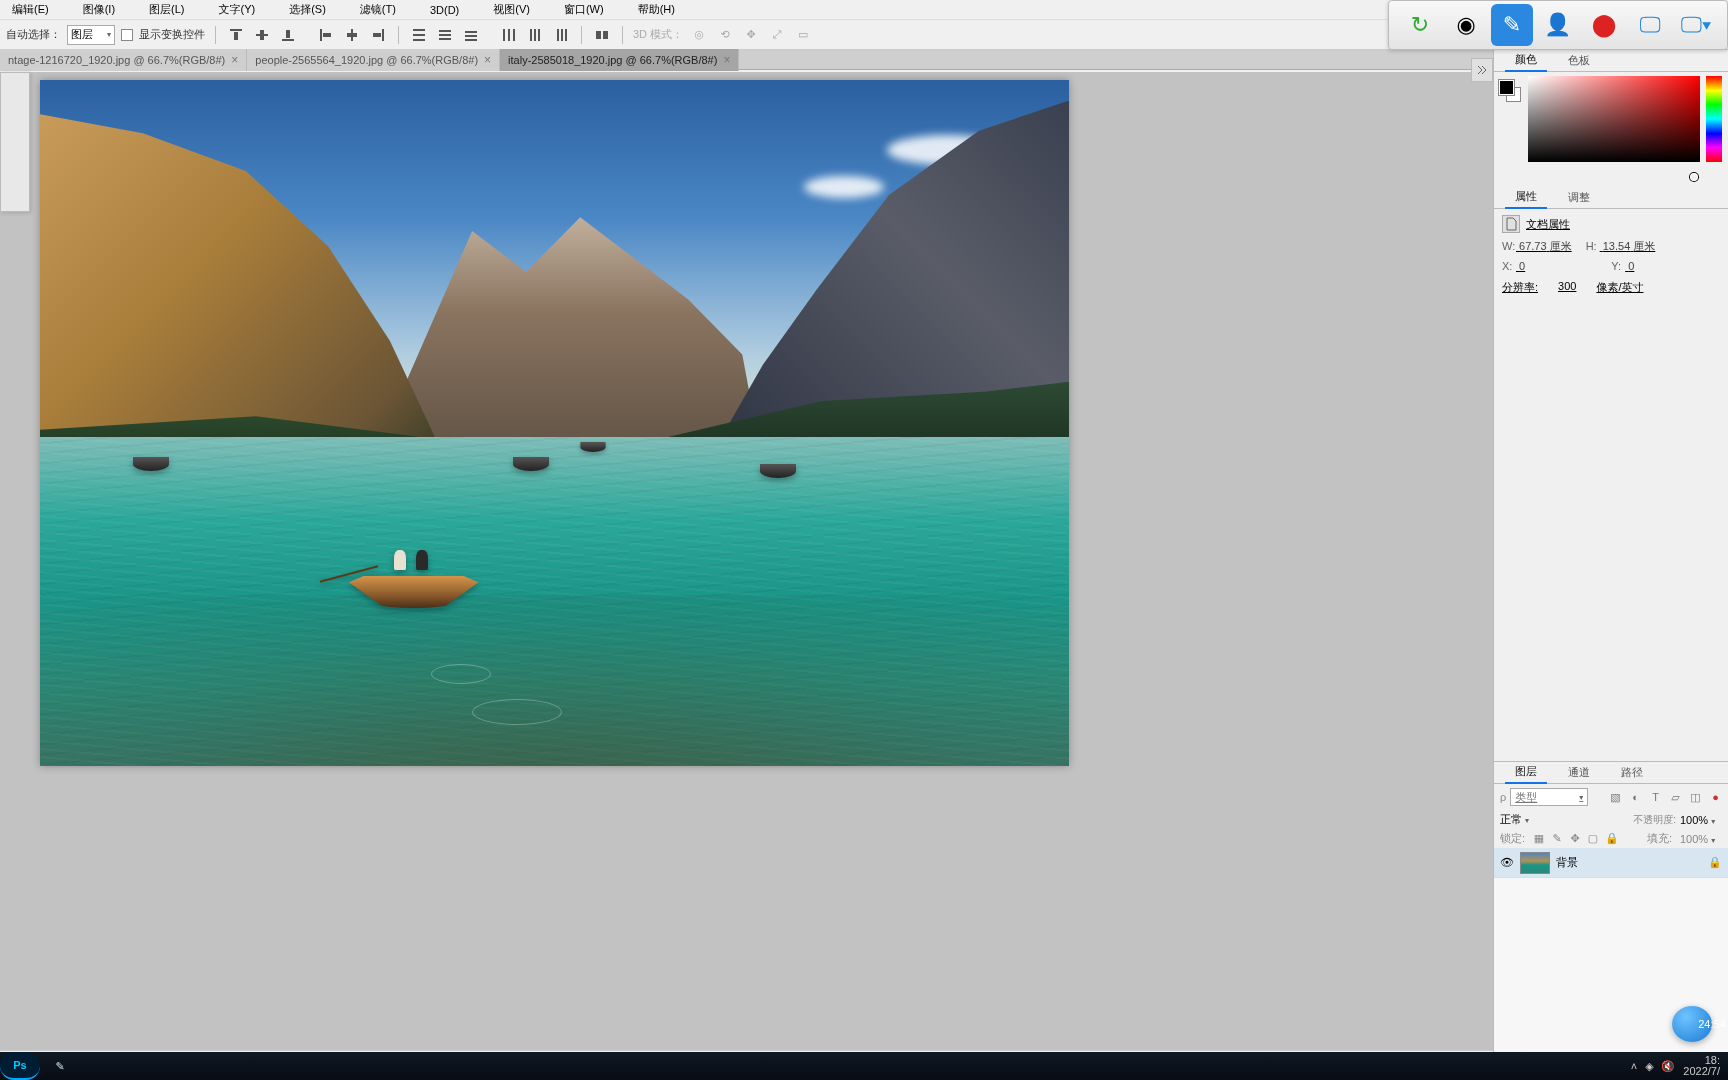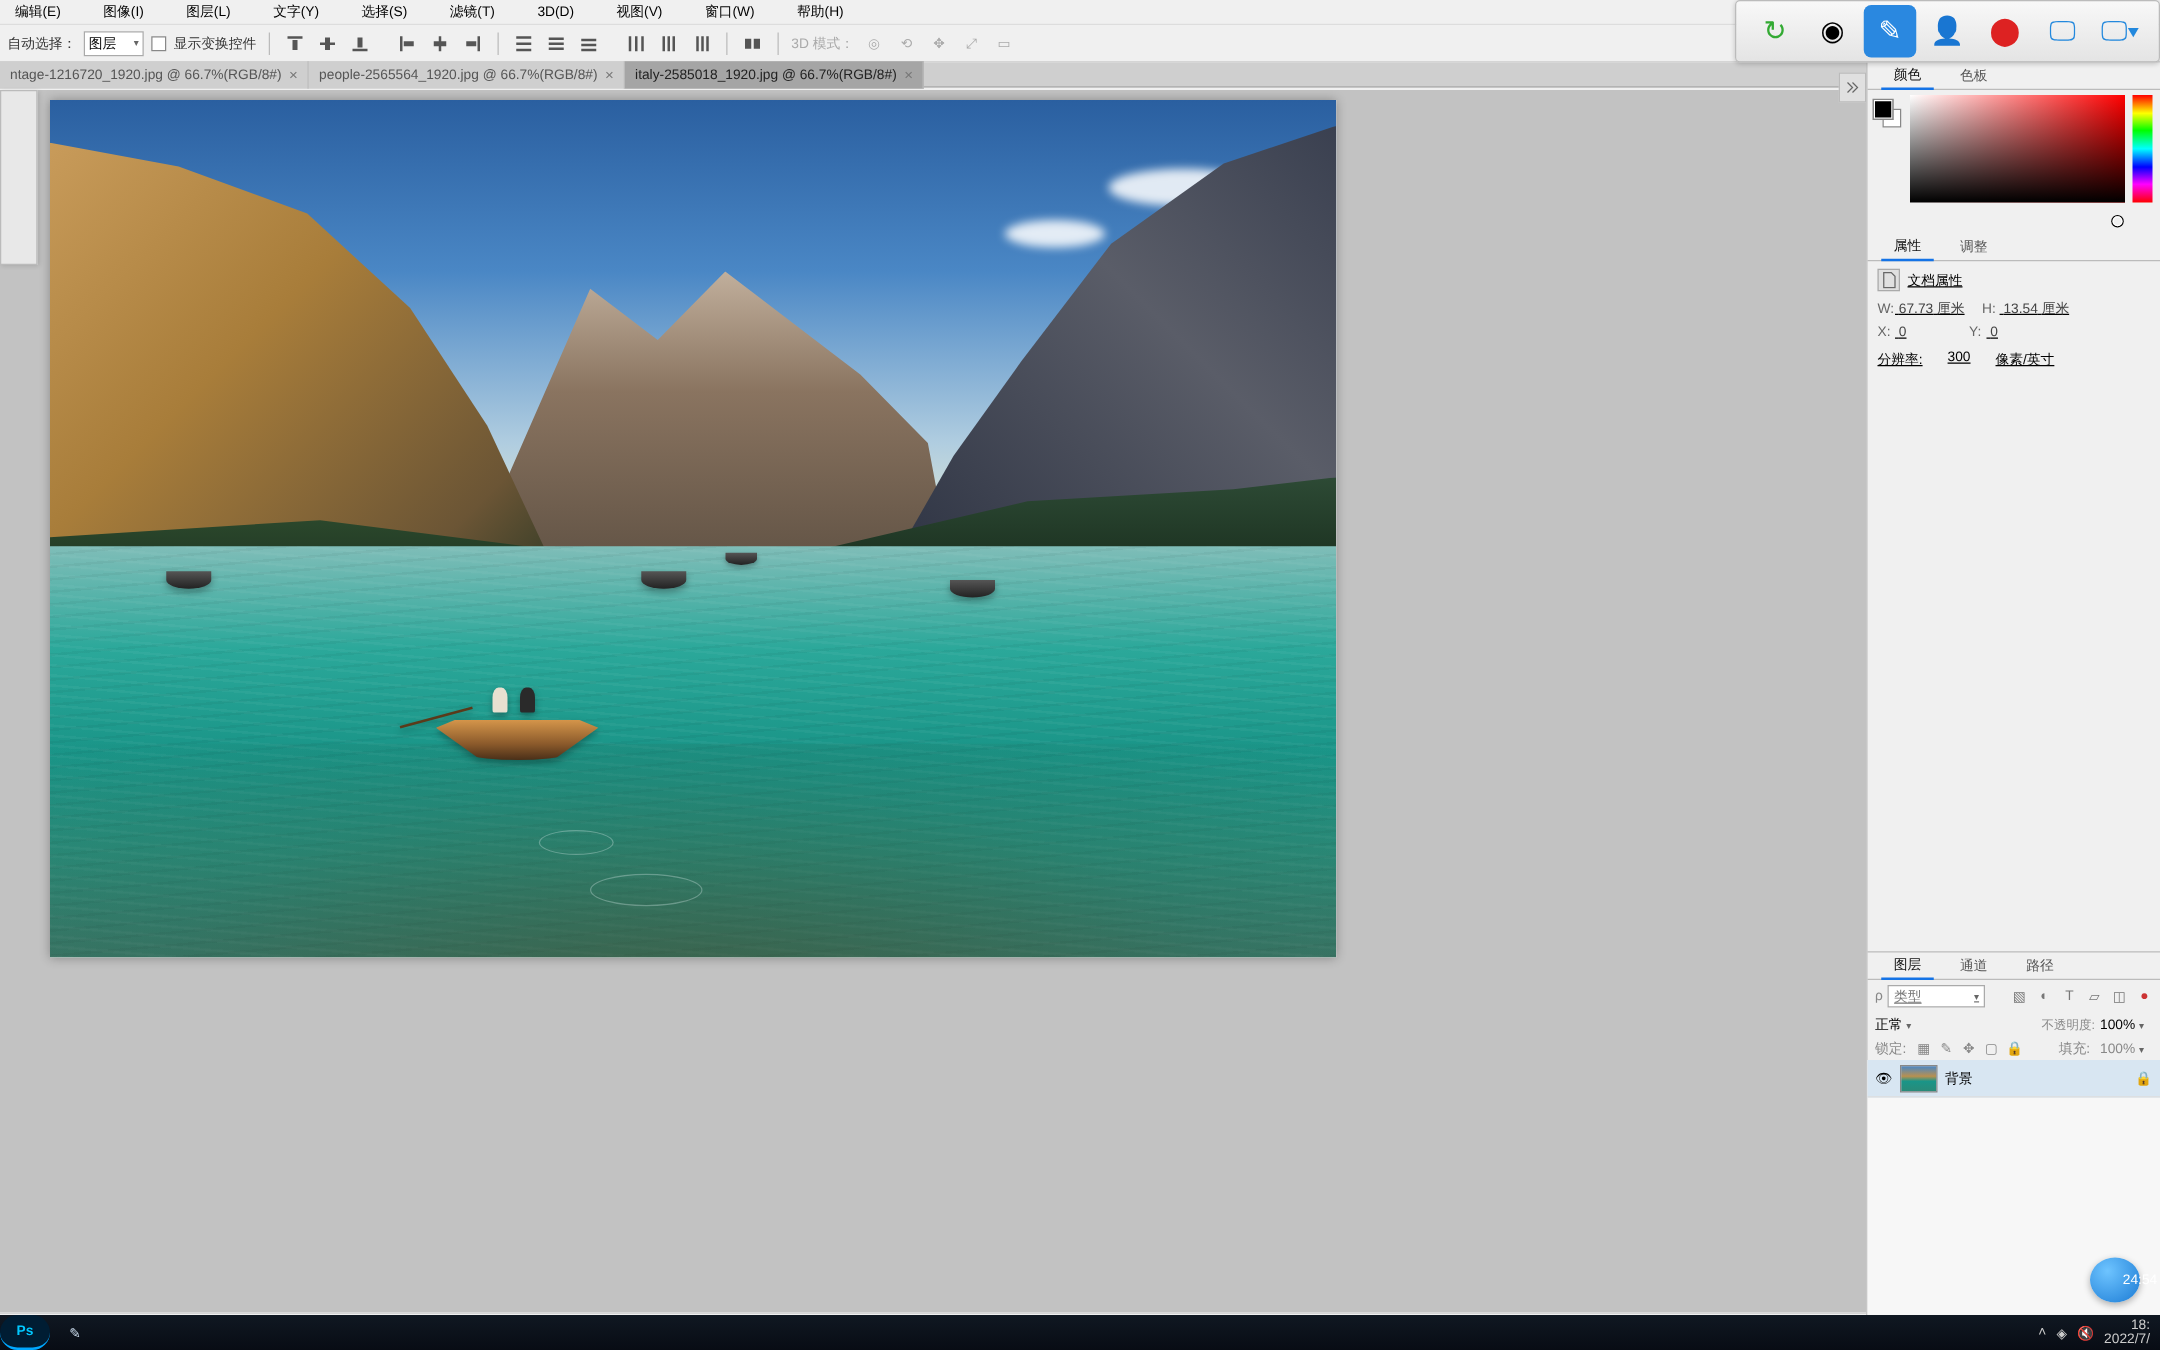--- a/index.html
+++ b/index.html
@@ -341,21 +341,21 @@
       <span><span class="k">W:</span>
       <span class="v">67.73</span>
       <span>厘米</span></span>
       <span><span class="k">H:</span>
       <span class="v">13.54</span>
       <span>厘米</span></span>
     </div>
     <div class="prop-row">
       <span><span class="k">X:</span>
       <span class="v">0</span></span>
-      <span style="margin-left:36px;"><span class="k">Y:</span>
+      <span style="margin-left:72px;"><span class="k">Y:</span>
       <span class="v">0</span></span>
     </div>
     <div class="res-row">
       <span>分辨率:</span>
       <span>300</span>
       <span>像素/英寸</span>
     </div>
   </div>
 
   <div class="spacer"></div>

